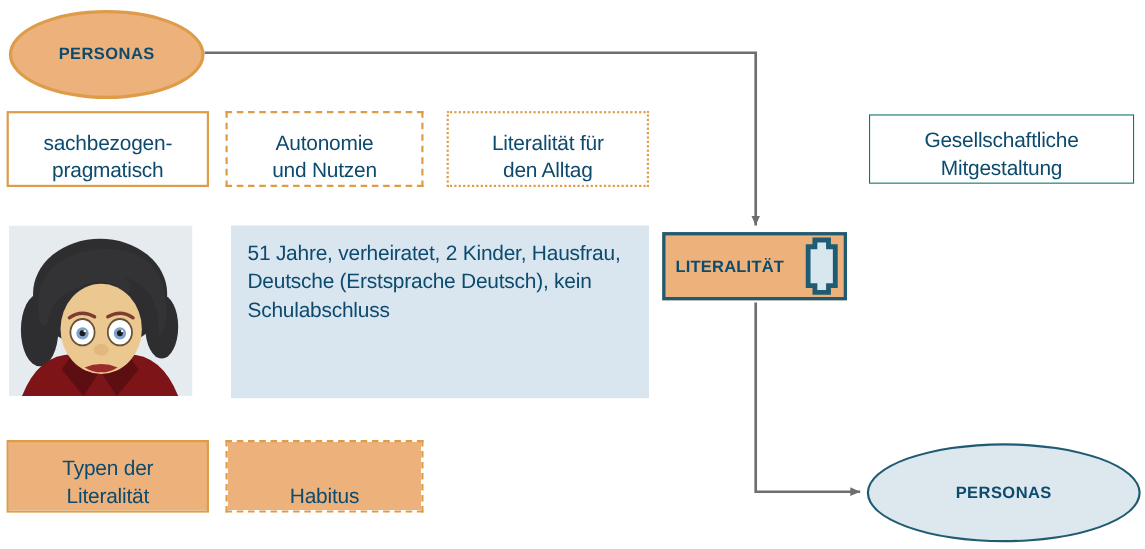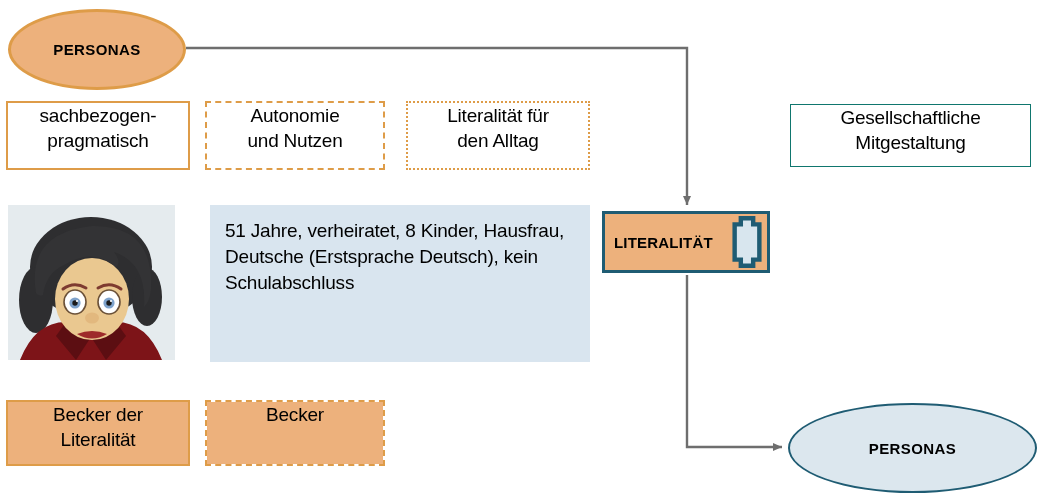--- a/index.html
+++ b/index.html
@@ -1,31 +1,31 @@
 <!DOCTYPE html>
 <html><head>
 <meta charset="utf-8">
 <style>
   html,body{margin:0;padding:0;background:#ffffff;}
   *{box-sizing:border-box;}
   .canvas{
     position:relative;width:1041px;height:499px;background:#ffffff;
-    font-family:"Liberation Sans",sans-serif;color:#000000;overflow:hidden;
+    font-family:"Liberation Sans",sans-serif;color:#0c4a6e;overflow:hidden;
   }
   .connectors{position:absolute;left:0;top:0;width:1041px;height:499px;pointer-events:none;}
 
   .node-ellipse{
     position:absolute;display:flex;align-items:center;justify-content:center;
     border-radius:50%;font-weight:bold;font-size:15px;letter-spacing:.4px;text-align:center;
   }
   .personas{left:8px;top:9px;width:178px;height:81px;background:#EDB17C;border:3px solid #DE9C48;}
   .teilhabe{left:788px;top:403px;width:249px;height:90px;background:#DCE7EE;border:2px solid #1F5C73;}
 
   .row-box{
-    position:absolute;display:flex;align-items:flex-start;justify-content:center;
+    position:absolute;display:flex;align-items:flex-end;justify-content:center;
     font-size:19px;line-height:1.32;text-align:center;letter-spacing:-0.2px;
   }
   .lbl{white-space:pre-line;}
   .trait{background:#ffffff;}
   .cat{background:#EDB17C;background-clip:padding-box;}
   .b-solid{border:2px solid #DE9C48;}
   .b-dashed{border:2px dashed #DE9C48;}
   .b-dotted{border:2px dotted #DE9C48;}
 
   .t1{left:6px;top:101px;width:184px;height:69px;}
@@ -118,29 +118,29 @@
       <circle cx="67" cy="98" r="2.7" fill="#1B1B1B"></circle>
       <circle cx="101" cy="98" r="2.7" fill="#1B1B1B"></circle>
       <circle cx="69" cy="96" r="1.1" fill="#ffffff"></circle>
       <circle cx="103" cy="96" r="1.1" fill="#ffffff"></circle>
       <ellipse cx="84" cy="113" rx="7" ry="5.5" fill="#E2B87E"></ellipse>
       <path d="M69,129 Q84,123 99,129 Q84,138 69,129 Z" fill="#9E2B2B"></path>
     </svg>
   </div>
 
   <div class="infobox">
-    <div class="details">51 Jahre, verheiratet, 8 Kinder, Hausfrau, Deutsche (Erstsprache Deutsch), kein Schulabschluss</div>
+    <div class="details">51 Jahre, verheiratet, 2 Kinder, Hausfrau, Deutsche (Erstsprache Deutsch), kein Schulabschluss</div>
   </div>
 
   <div class="row-box cat b-solid c1">
-    <span class="lbl">Becker der
+    <span class="lbl">Typen der
 Literalität</span>
   </div>
   <div class="row-box cat b-dashed c2">
-    <span class="lbl">Becker</span>
+    <span class="lbl">Habitus</span>
   </div>
 
   <div class="lit-box">
     <span>LITERALITÄT</span>
     <svg class="cartouche" width="30" height="54" viewBox="0 0 34 60">
       <path d="M10 3 H24 V10 H31 V50 H24 V57 H10 V50 H3 V10 H10 Z" fill="#D8E6EE" stroke="#1F5C73" stroke-width="5"></path>
     </svg>
   </div>
 
   <div class="node-ellipse teilhabe">

